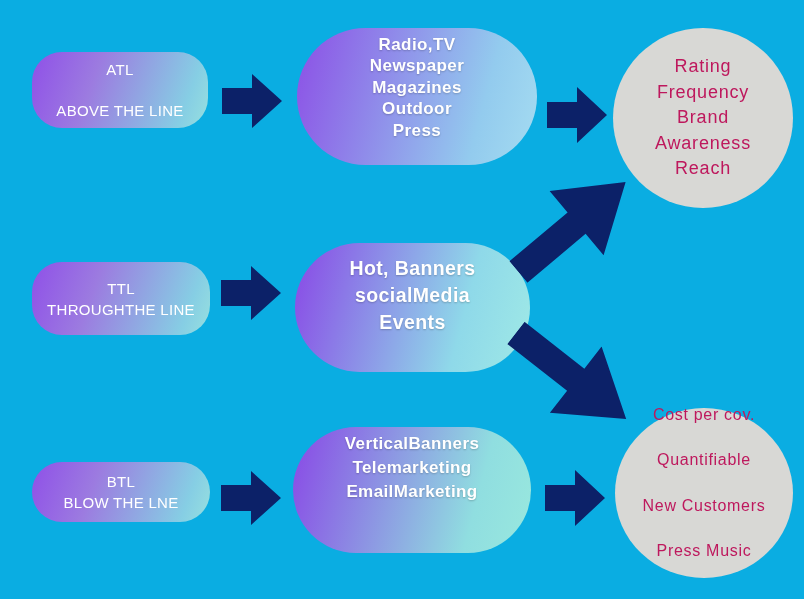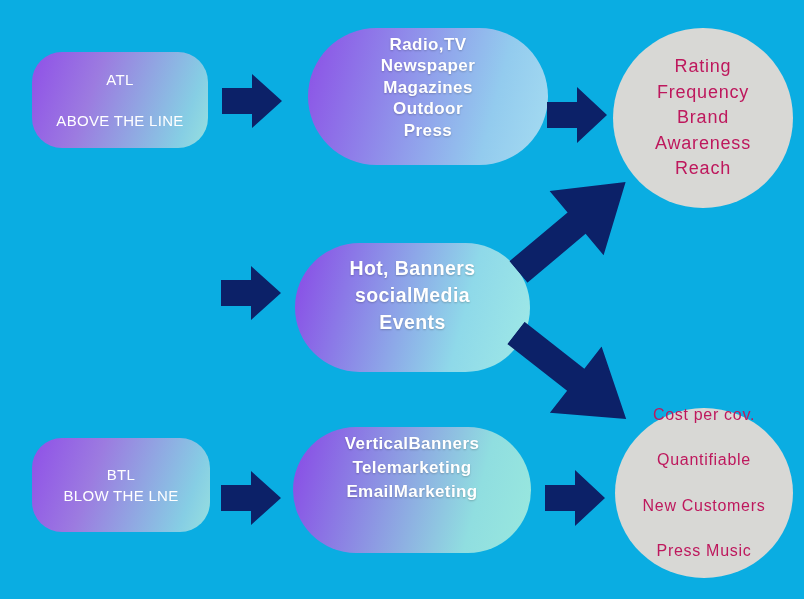--- a/index.html
+++ b/index.html
@@ -43,32 +43,32 @@
   .circle2-text{font-size:16px;line-height:20.5px;letter-spacing:0.7px;}
   .shape span{display:block;}
   .arrow svg{display:block;}
   .arrow polygon{fill:#0C2168;}
 </style>
 </head>
 <body>
 
 <div class="stage">
 
-  <div class="abs shape grad-box box-text" style="left:32px;top:52px;width:176px;height:96px;gap:20px;">
+  <div class="abs shape grad-box box-text" style="left:32px;top:52px;width:176px;height:76px;gap:20px;">
     <span>ATL</span>
     <span>ABOVE THE LINE</span>
   </div>
 
   <div class="abs arrow" style="left:222px;top:74px;">
     <svg width="60" height="54" viewBox="0 0 60 54">
         <polygon points="0,14 30,14 30,0 60,27 30,54 30,40 0,40"></polygon>
       </svg>
   </div>
 
-  <div class="abs shape grad-cap1 cap1-text" style="left:308px;top:28px;width:240px;height:137px;padding-bottom:18px;box-sizing:border-box;">
+  <div class="abs shape grad-cap1 cap1-text" style="left:297px;top:28px;width:240px;height:137px;padding-bottom:18px;box-sizing:border-box;">
     <span>Radio,TV</span>
     <span>Newspaper</span>
     <span>Magazines</span>
     <span>Outdoor</span>
     <span>Press</span>
   </div>
 
   <div class="abs arrow" style="left:547px;top:87px;">
     <svg width="60" height="56" viewBox="0 0 60 56">
         <polygon points="0,15 30,15 30,0 60,28 30,56 30,41 0,41"></polygon>
@@ -76,20 +76,24 @@
   </div>
 
   <div class="abs shape circle circle1-text" style="left:613px;top:28px;width:180px;height:180px;">
     <span>Rating</span>
     <span>Frequency</span>
     <span>Brand</span>
     <span>Awareness</span>
     <span>Reach</span>
   </div>
 
+  <div class="abs shape grad-box box-text" style="left:32px;top:262px;width:178px;height:73px;">
+    <span>TTL</span>
+    <span>THROUGHTHE LINE</span>
+  </div>
 
   <div class="abs arrow" style="left:221px;top:266px;">
     <svg width="60" height="54" viewBox="0 0 60 54">
         <polygon points="0,14 30,14 30,0 60,27 30,54 30,40 0,40"></polygon>
       </svg>
   </div>
 
   <div class="abs shape grad-cap2 cap2-text" style="left:295px;top:243px;width:235px;height:129px;padding-bottom:24px;box-sizing:border-box;">
     <span>Hot, Banners</span>
     <span>socialMedia</span>
@@ -101,21 +105,21 @@
         <polygon points="0,28 76,28 76,0 140,42 76,84 76,56 0,56"></polygon>
       </svg>
   </div>
 
   <div class="abs arrow" style="left:501px;top:334px;transform:rotate(38deg);">
     <svg width="140" height="84" viewBox="0 0 140 84">
         <polygon points="0,28 76,28 76,0 140,42 76,84 76,56 0,56"></polygon>
       </svg>
   </div>
 
-  <div class="abs shape grad-box box-text" style="left:32px;top:438px;width:178px;height:94px;">
+  <div class="abs shape grad-box box-text" style="left:32px;top:462px;width:178px;height:60px;">
     <span>BTL</span>
     <span>BLOW THE LNE</span>
   </div>
 
   <div class="abs arrow" style="left:221px;top:471px;">
     <svg width="60" height="54" viewBox="0 0 60 54">
         <polygon points="0,14 30,14 30,0 60,27 30,54 30,40 0,40"></polygon>
       </svg>
   </div>
 

